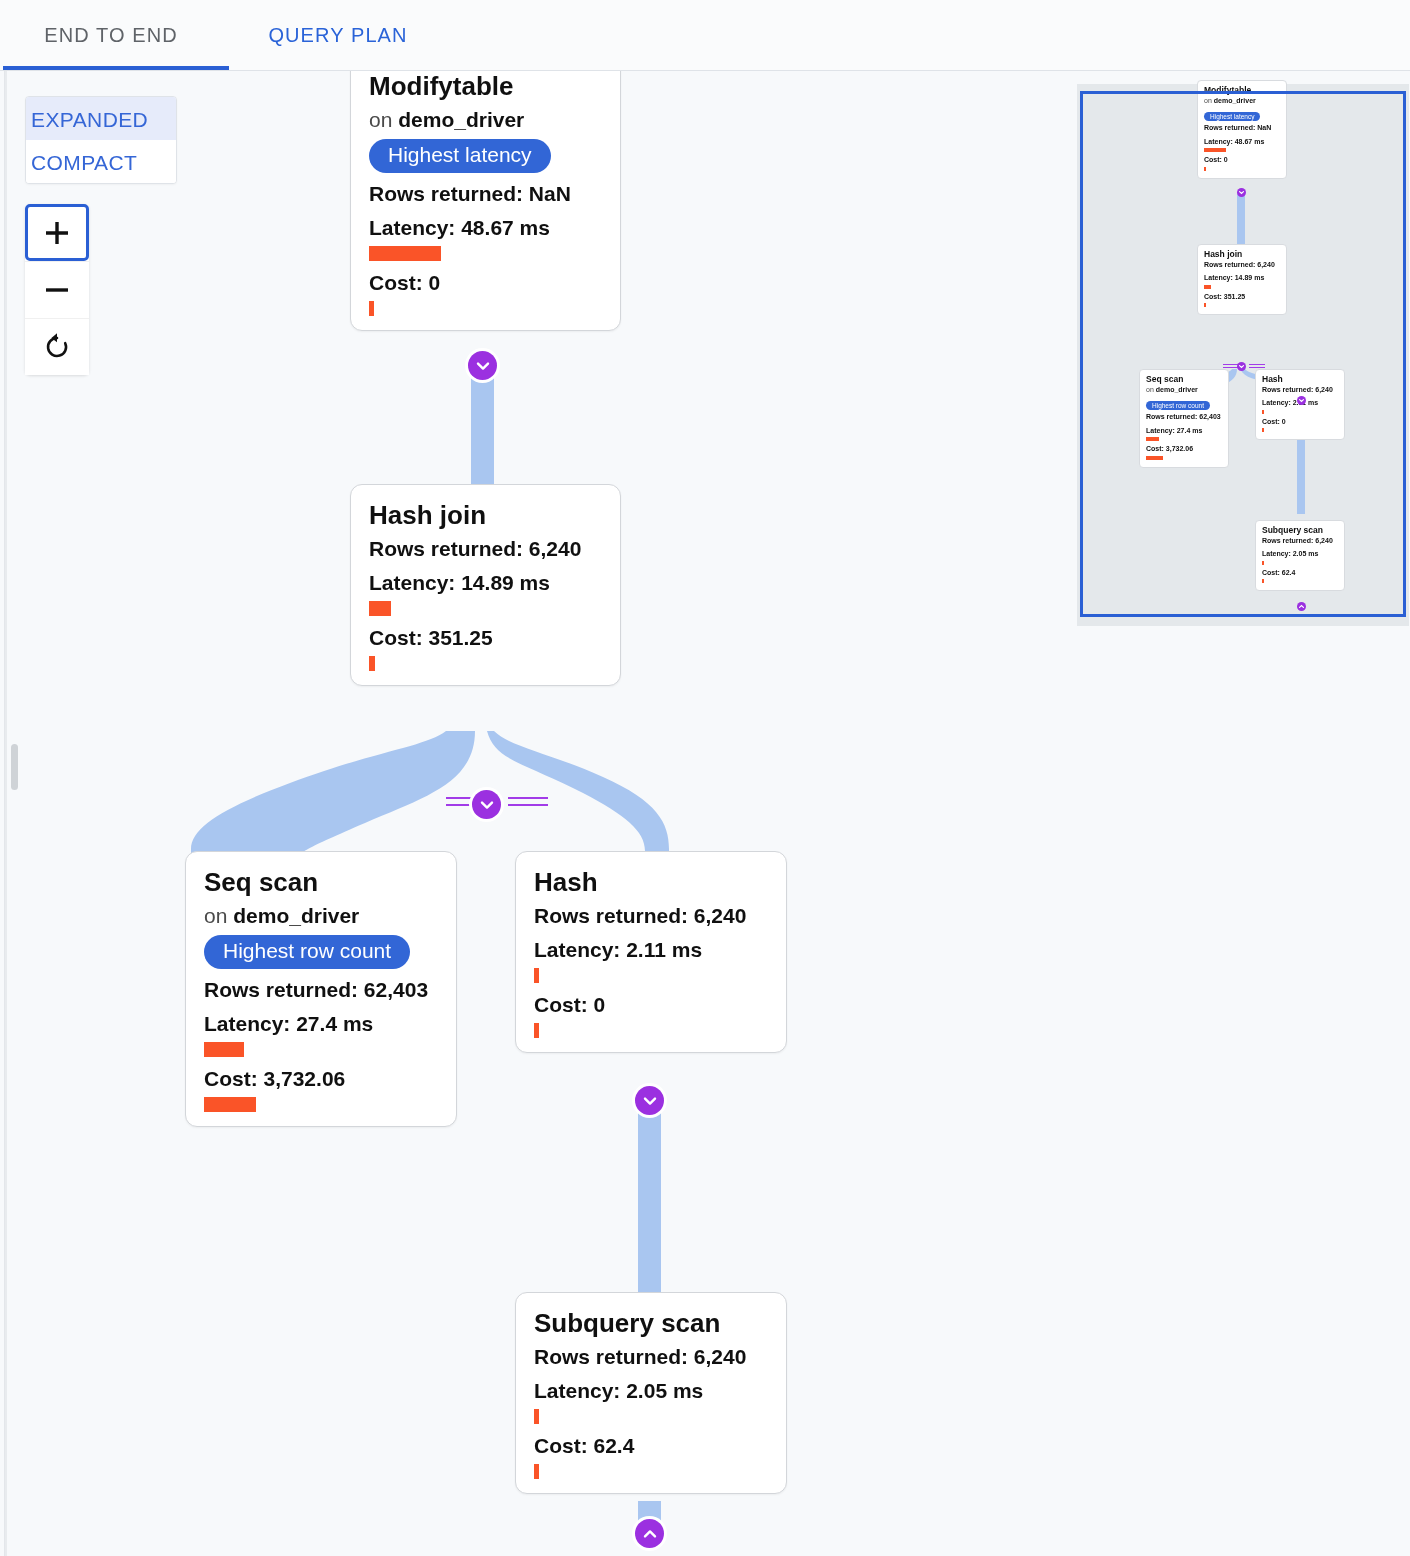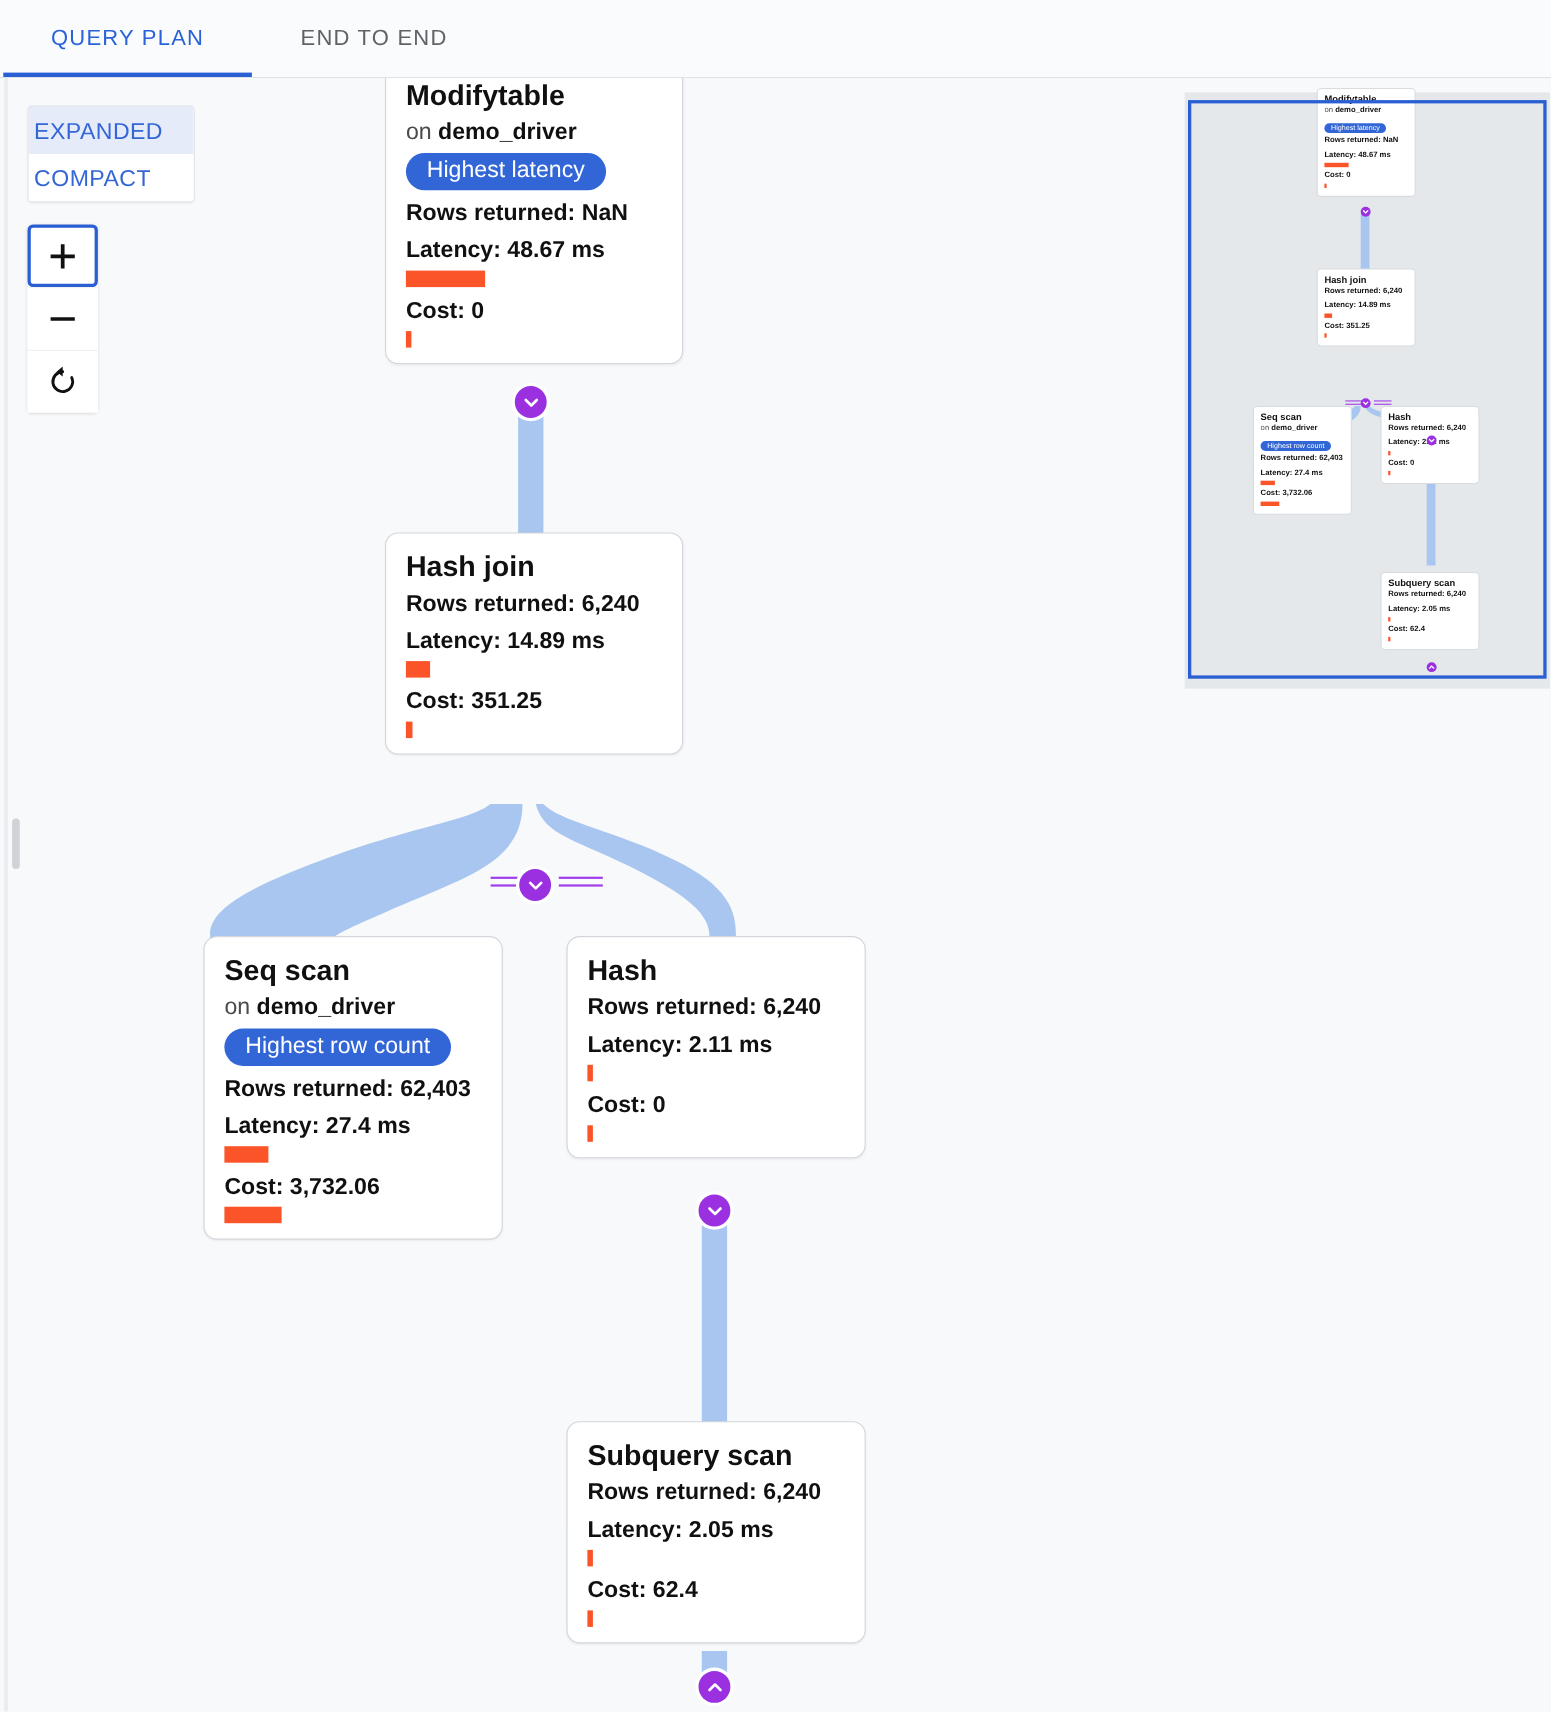--- a/index.html
+++ b/index.html
@@ -217,25 +217,25 @@
     display:flex; align-items:center; justify-content:center;
   }
   .mini-tgl svg { display:block; }
   .mini-lines { position:absolute; z-index:12; width:16px; height:6px; }
   .mini-lines i { display:block; height:1px; background:#a23ce8; margin-bottom:2px; width:100%; }
 </style>
 </head>
 <body>
 
 <div class="tabbar">
+  <div class="tab" id="tab-end-to-end">
+    <span>END TO END</span>
+  </div>
   <div class="tab active" id="tab-query-plan">
     <span>QUERY PLAN</span>
-  </div>
-  <div class="tab" id="tab-end-to-end">
-    <span>END TO END</span>
   </div>
   <div class="tab-underline"></div>
 </div>
 
 <div class="canvas">
 
   <div class="left-rail"></div>
   <div class="drag-handle"></div>
 
   <div class="mode-switch">

